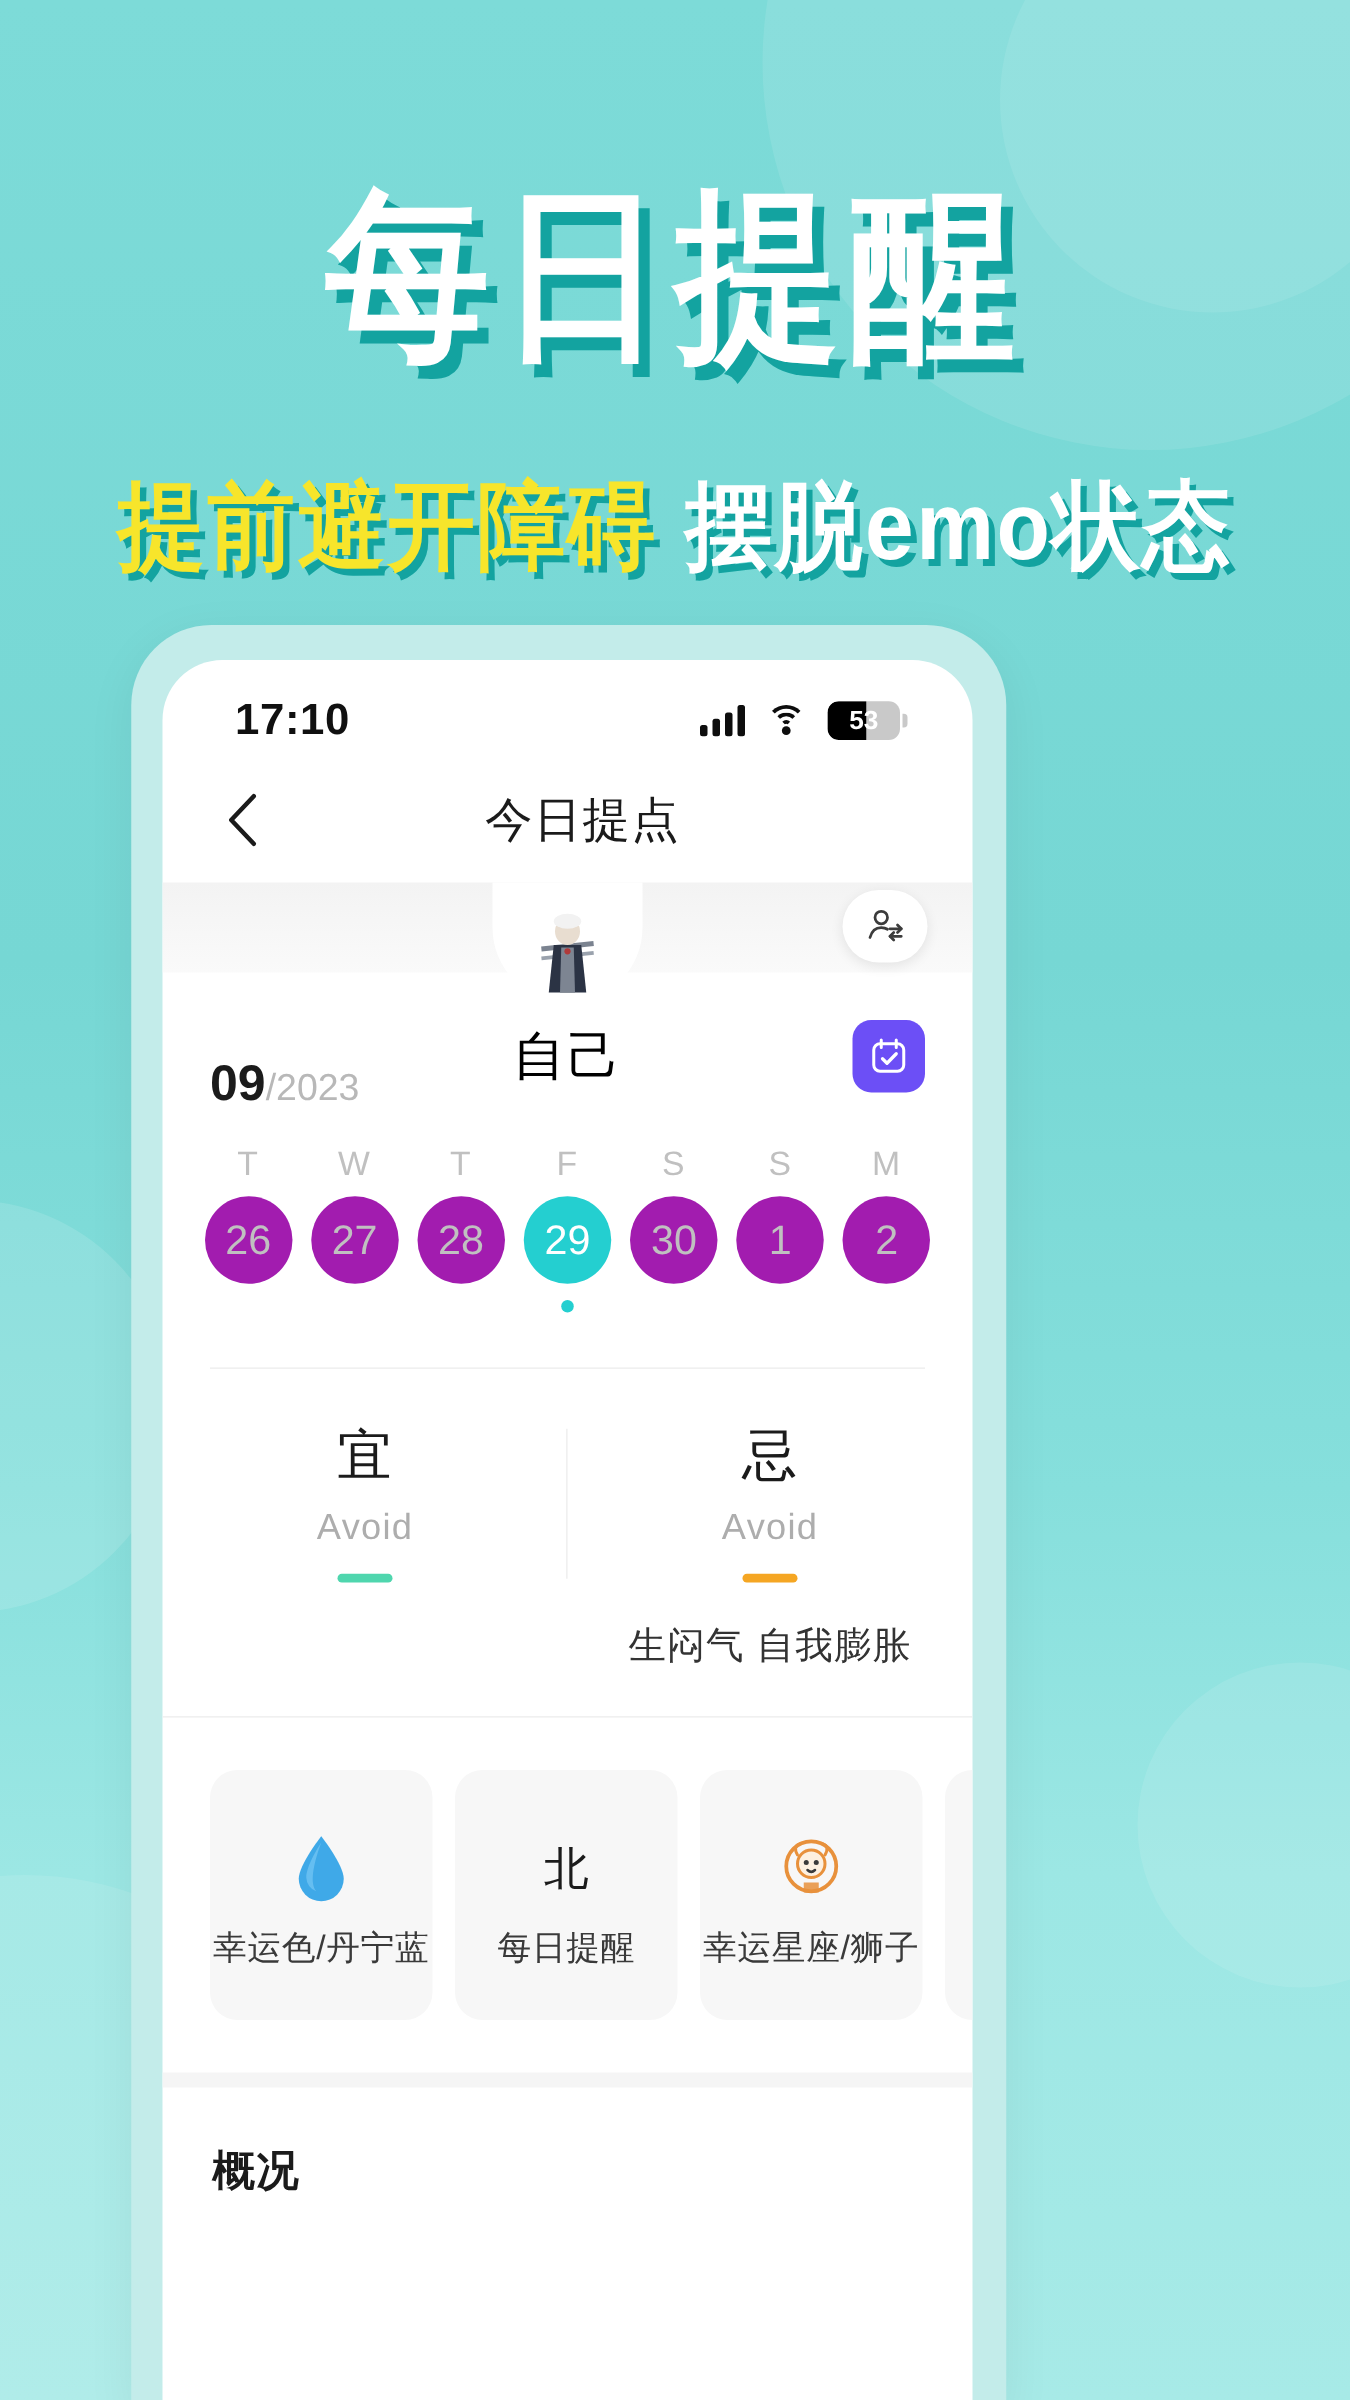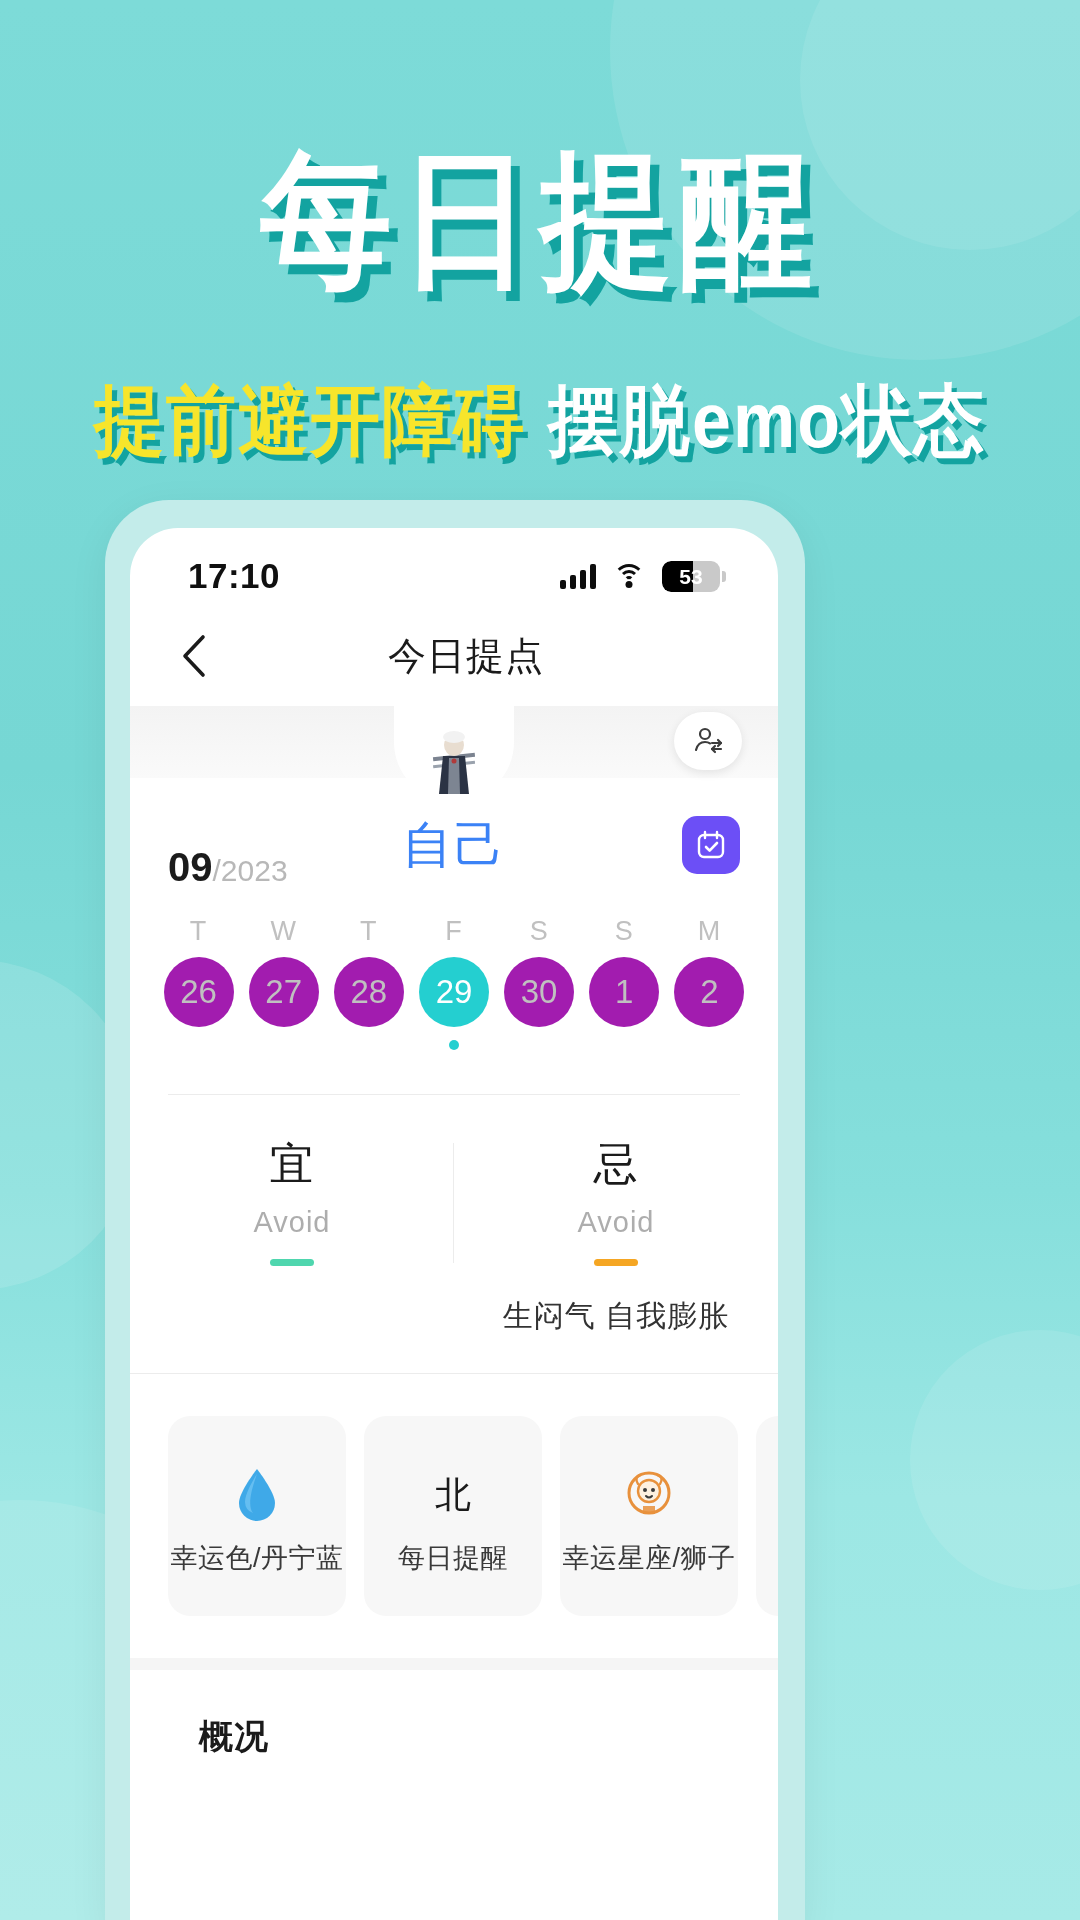--- a/index.html
+++ b/index.html
@@ -127,21 +127,21 @@
     background:#ffffff; border-radius:34px; display:flex;
     align-items:center; justify-content:center;
     box-shadow:0 3px 10px rgba(0,0,0,0.09); z-index:5; cursor:pointer;
   }
 
   
   .date-row { display:flex; align-items:center; padding:22px 38px 6px 38px; position:relative; }
   .date-left { font-size:40px; color:#1b1b1b; font-weight:bold;margin-top:45px; }
   .date-left .yr { font-size:30px; color:#b8b8b8; font-weight:normal; }
   .date-center { position:absolute; left:50%; transform:translateX(-50%);
-    font-size:50px; color:#3b82f6; letter-spacing:2px; }
+    font-size:42px; color:#000000; letter-spacing:2px; }
   .cal-btn { margin-left:auto; width:58px; height:58px; border-radius:15px;
     background:#6c4ff6; display:flex; align-items:center; justify-content:center;
     cursor:pointer; }
 
   
   .week { display:flex; padding:20px 26px 4px 26px; }
   .week .cell { flex:1; text-align:center; font-size:27px; color:#c0c0c0; letter-spacing:1px; }
   .days { display:flex; padding:6px 26px 0 26px; }
   .days .d { flex:1; display:flex; flex-direction:column; align-items:center; }
   .days .circle {
@@ -176,21 +176,21 @@
     flex:0 0 auto; width:178px; height:200px; background:#f7f7f7;
     border-radius:22px; display:flex; flex-direction:column;
     align-items:center; justify-content:center; cursor:pointer;
   }
   .lcard .gl { height:78px; display:flex; align-items:center; justify-content:center; }
   .lcard .lbl { font-size:27px; color:#3a3a3a; margin-top:6px; letter-spacing:0.5px; }
   .lcard .dir { font-size:36px; color:#1b1b1b; }
 
   .divider3 { height:12px; background:#f5f5f5; }
   .overview { padding:44px 40px 0 40px; font-size:34px;
-    color:#1b1b1b; font-weight:bold; letter-spacing:1px;margin-left:29px; }
+    color:#1b1b1b; font-weight:bold; letter-spacing:1px; }
 </style>
 </head>
 <body>
 
 <div class="bg">
   <div class="blob blob-tr"></div>
   <div class="blob blob-tr2"></div>
   <div class="blob blob-l"></div>
   <div class="blob blob-bl"></div>
   <div class="blob blob-br"></div>

